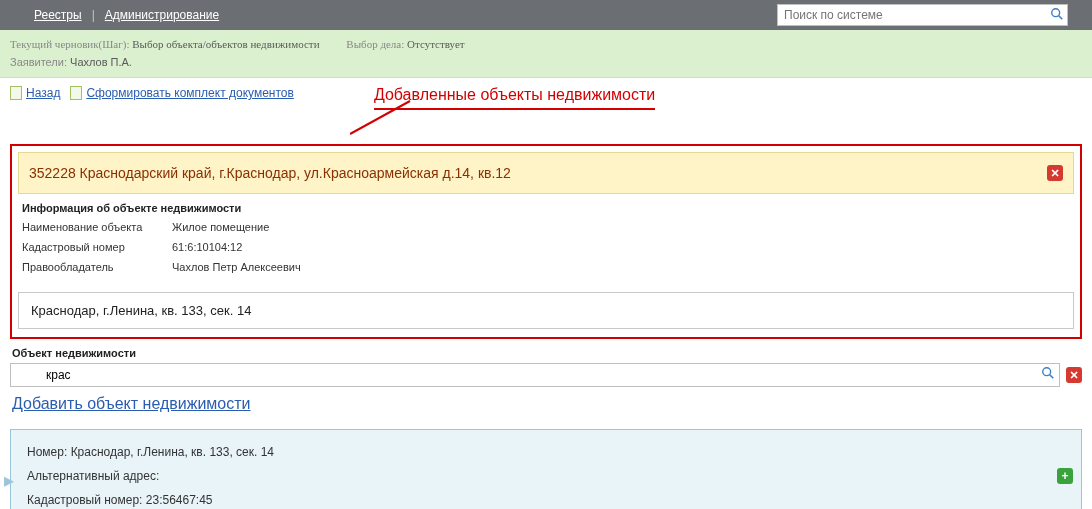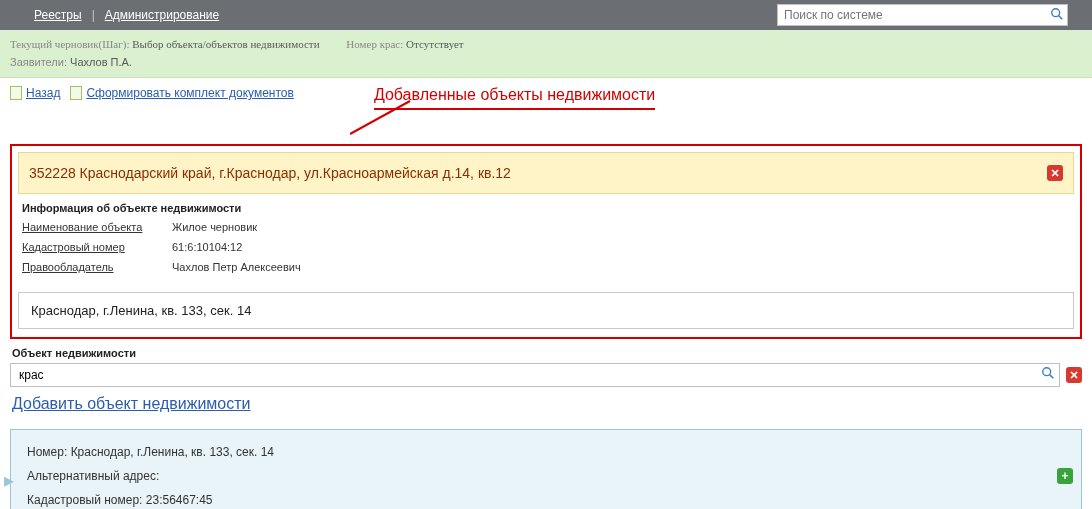--- a/index.html
+++ b/index.html
@@ -27,29 +27,29 @@
   
   .redbox{border:2px solid #d40000;margin:4px 10px 8px 10px;padding:6px 6px 8px 6px;}
   
   .objhdr{background:#fff4c8;border:1px solid #e6d98f;padding:12px 10px;display:flex;align-items:flex-end;justify-content:space-between;}
   .objhdr-title{color:#8a2f00;font-size:14px;}
   .closebtn{width:16px;height:16px;background:#d43a2f;border-radius:3px;color:#fff;font-weight:bold;font-size:11px;line-height:16px;text-align:center;cursor:pointer;}
   
   .section-title{font-weight:bold;font-size:11px;margin:8px 4px 4px 4px;color:#222;}
   .kvtable{margin:2px 4px 6px 4px;}
   .kvrow{display:flex;font-size:11px;line-height:1.8;color:#333;}
-  .kvrow .k{width:150px;color:#333;text-decoration:underline;}
+  .kvrow .k{width:150px;color:#333;}
   
   .addr2{border:1px solid #c9c9c9;background:#fff;padding:10px 12px;margin-top:14px;font-size:13px;color:#222;}
   
   .lower{margin:6px 10px 0 10px;}
   .lower .section-title{margin-left:2px;}
   .searchline{display:flex;align-items:center;gap:6px;margin:2px 0 4px 0;}
   .searchline .box{flex:1;display:flex;border:1px solid #bfbfbf;background:#fff;height:24px;align-items:center;}
-  .searchline .box input{flex:1;border:none;outline:none;padding:0 8px;font-size:12px;}
+  .searchline .box input{flex:1;border:none;outline:none;padding:0 8px;font-size:12px;margin-left:27px;}
   .searchline .box .mag{width:22px;text-align:center;color:#3b7fc4;font-size:14px;}
   .addlink{color:#2a5db0;text-decoration:underline;font-size:16px;display:inline-block;margin:4px 0 10px 2px;}
   
   .detail{position:relative;margin:6px 10px 0 10px;border:1px solid #9bc6d9;background:#e9f4f9;padding:10px 36px 10px 16px;font-size:12px;color:#333;line-height:2;}
   .detail .arrow{position:absolute;left:-7px;top:40px;color:#9bc6d9;font-size:20px;line-height:1;}
   .addbtn{position:absolute;right:8px;top:50%;transform:translateY(-50%);width:16px;height:16px;background:#3aa23a;border-radius:3px;color:#fff;font-weight:bold;font-size:12px;line-height:16px;text-align:center;cursor:pointer;}
 </style>
 </head>
 <body>
 
@@ -69,21 +69,21 @@
   </div>
 </div>
 
 <div class="infostrip">
   <div class="row1">
     <span>
       <span class="label">Текущий черновик(Шаг):</span>
       <span>Выбор объекта/объектов недвижимости</span>
     </span>
     <span>
-      <span class="label">Номер крас:</span>
+      <span class="label">Выбор дела:</span>
       <span>Отсутствует</span>
     </span>
   </div>
   <div>
     <span class="label">Заявители:</span>
     <span>Чахлов П.А.</span>
   </div>
 </div>
 
 <div class="actionrow">
@@ -102,21 +102,21 @@
 
 <div class="redbox">
   <div class="objhdr">
     <span class="objhdr-title">352228 Краснодарский край, г.Краснодар, ул.Красноармейская д.14, кв.12</span>
     <span class="closebtn">✕</span>
   </div>
   <div class="section-title">Информация об объекте недвижимости</div>
   <div class="kvtable">
     <div class="kvrow">
       <div class="k">Наименование объекта</div>
-      <div>Жилое черновик</div>
+      <div>Жилое помещение</div>
     </div>
     <div class="kvrow">
       <div class="k">Кадастровый номер</div>
       <div>61:6:10104:12</div>
     </div>
     <div class="kvrow">
       <div class="k">Правообладатель</div>
       <div>Чахлов Петр Алексеевич</div>
     </div>
   </div>

